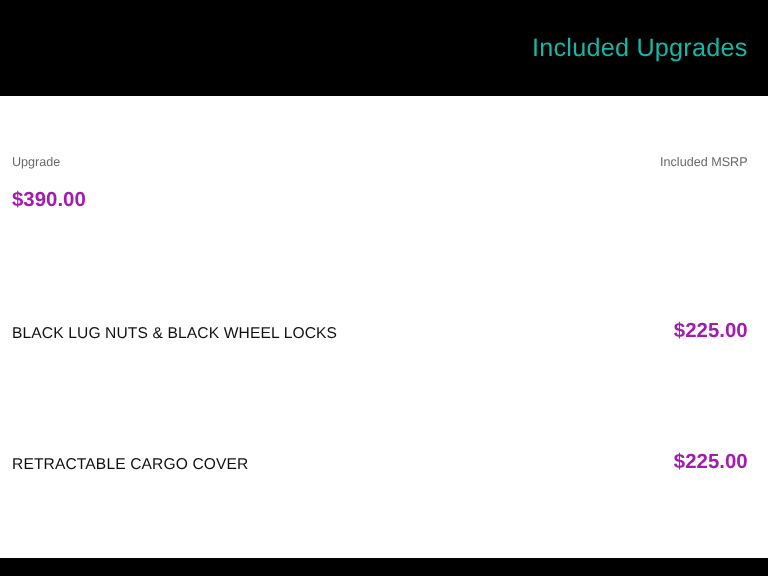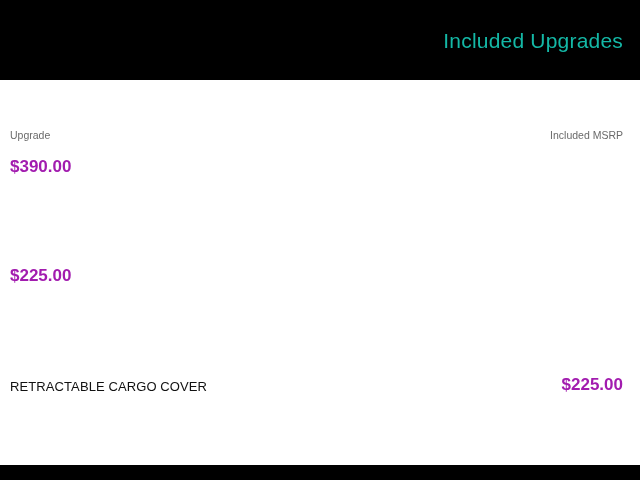--- a/index.html
+++ b/index.html
@@ -139,20 +139,21 @@
       <div class="col-head right">Included MSRP</div>
     </div>
 
     <div class="rows">
 
       <div class="row">
         <div class="row-price">$390.00</div>
       </div>
 
       <div class="row">
+        <div class="row-name">BLACK LUG NUTS &amp; BLACK WHEEL LOCKS</div>
         <div class="row-price">$225.00</div>
       </div>
 
       <div class="row">
         <div class="row-name">RETRACTABLE CARGO COVER</div>
         <div class="row-price">$225.00</div>
       </div>
 
     </div>
 

